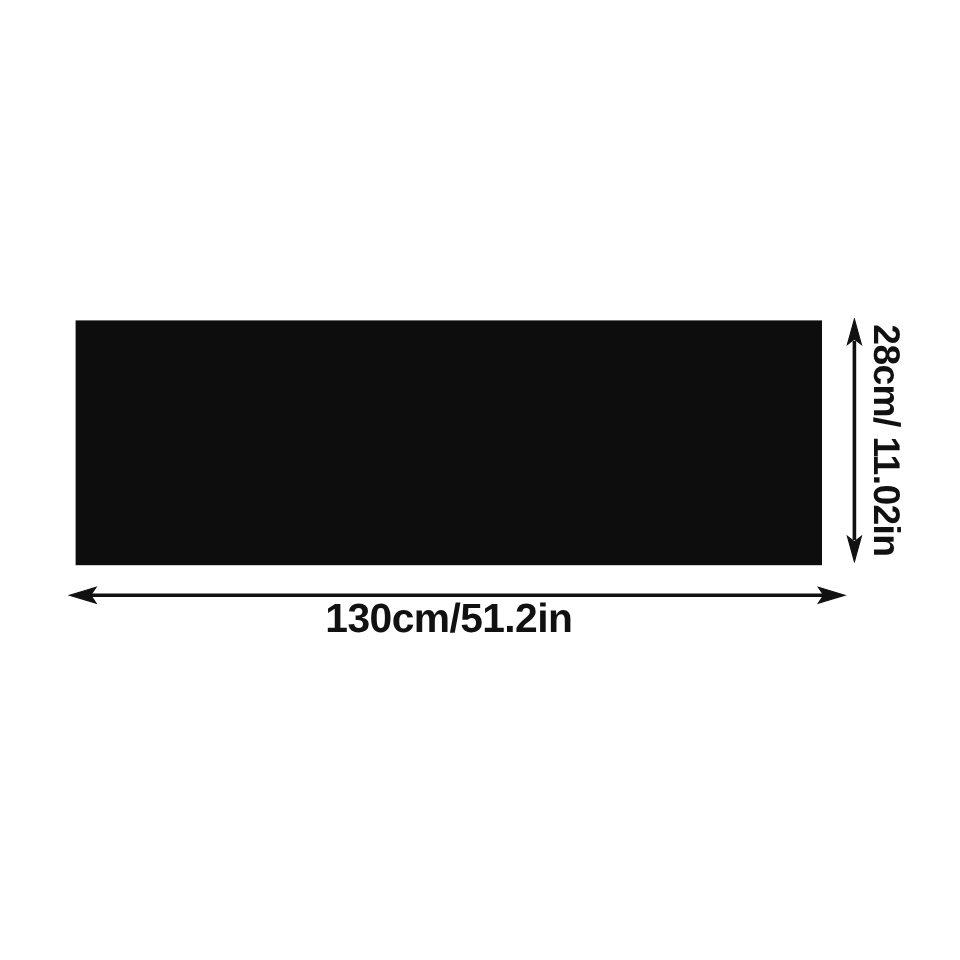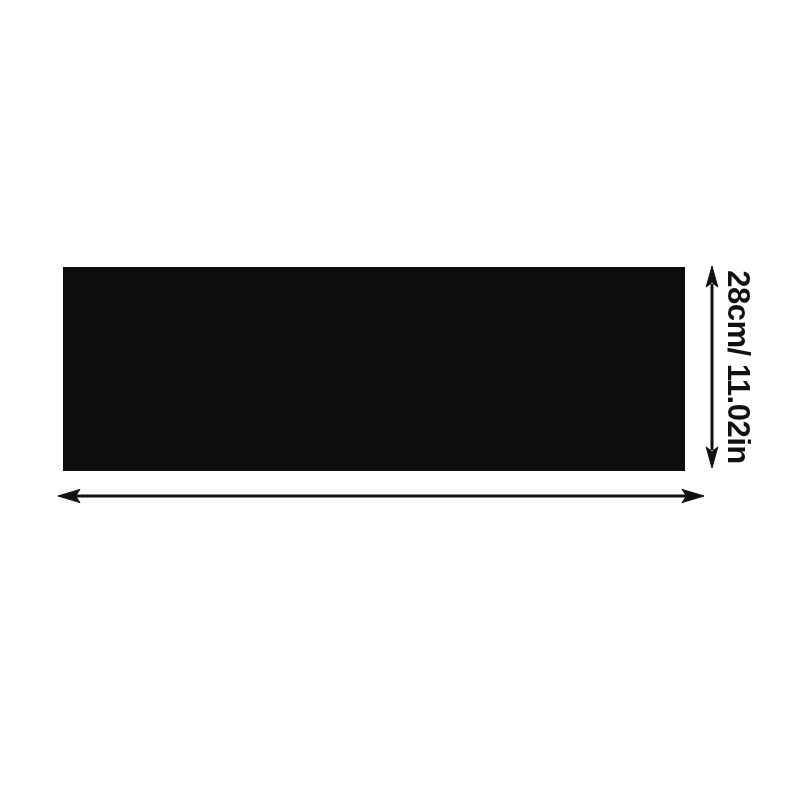--- a/index.html
+++ b/index.html
@@ -76,14 +76,15 @@
   </svg>
 
   <div class="v-label">28cm/ 11.02in</div>
 
   <svg class="h-arrow" viewBox="0 0 650 20" preserveAspectRatio="none" aria-hidden="true">
     <line class="arrow-shape" x1="19" y1="10" x2="631" y2="10" stroke-width="3"></line>
     <polygon class="arrow-shape" points="2,10 24,3.4 19.5,10 24,16.6"></polygon>
     <polygon class="arrow-shape" points="648,10 626,3.4 630.5,10 626,16.6"></polygon>
   </svg>
 
+  <div class="h-label">130cm/51.2in</div>
 
 </div>
 
 </body></html>

